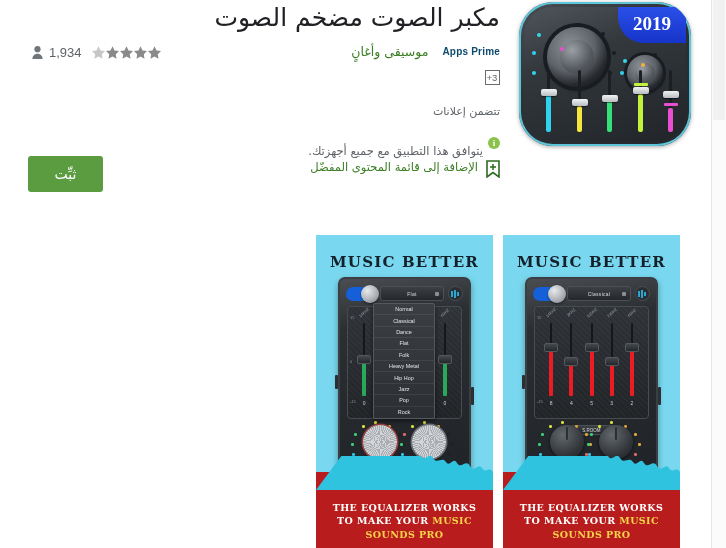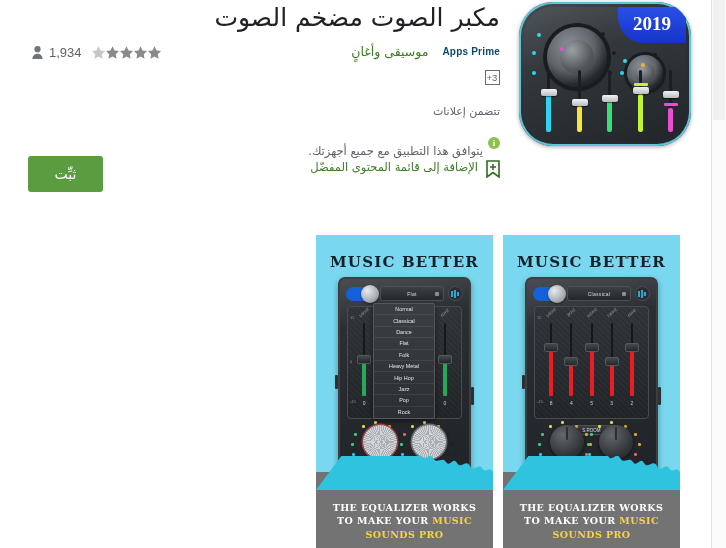--- a/index.html
+++ b/index.html
@@ -331,21 +331,21 @@
   .knob-label {
     position: absolute; bottom: 0; left: 0; width: 100%;
     text-align: center; font-size: 4.6px; color: #b9bdc1;
     letter-spacing: .4px; direction: ltr;
     font-family: "Liberation Sans", sans-serif;
   }
   .led { position: absolute; width: 2.6px; height: 2.6px; border-radius: 50%; }
 
   .crowd {
     position: absolute; bottom: 0; left: 0; width: 100%; height: 76px;
-    background: #737373;
+    background: #b91c1c;
   }
   .crowd-silhouette {
     position: absolute; top: -16px; left: 0; width: 100%; height: 34px;
   }
   .shot-caption {
     position: absolute; bottom: 7px; left: 0; width: 100%;
     text-align: center; direction: ltr;
     font-family: "DejaVu Serif", "Liberation Serif", serif;
     font-size: 9.5px; font-weight: 700; line-height: 13.5px;
     color: #ffffff; letter-spacing: .4px;

